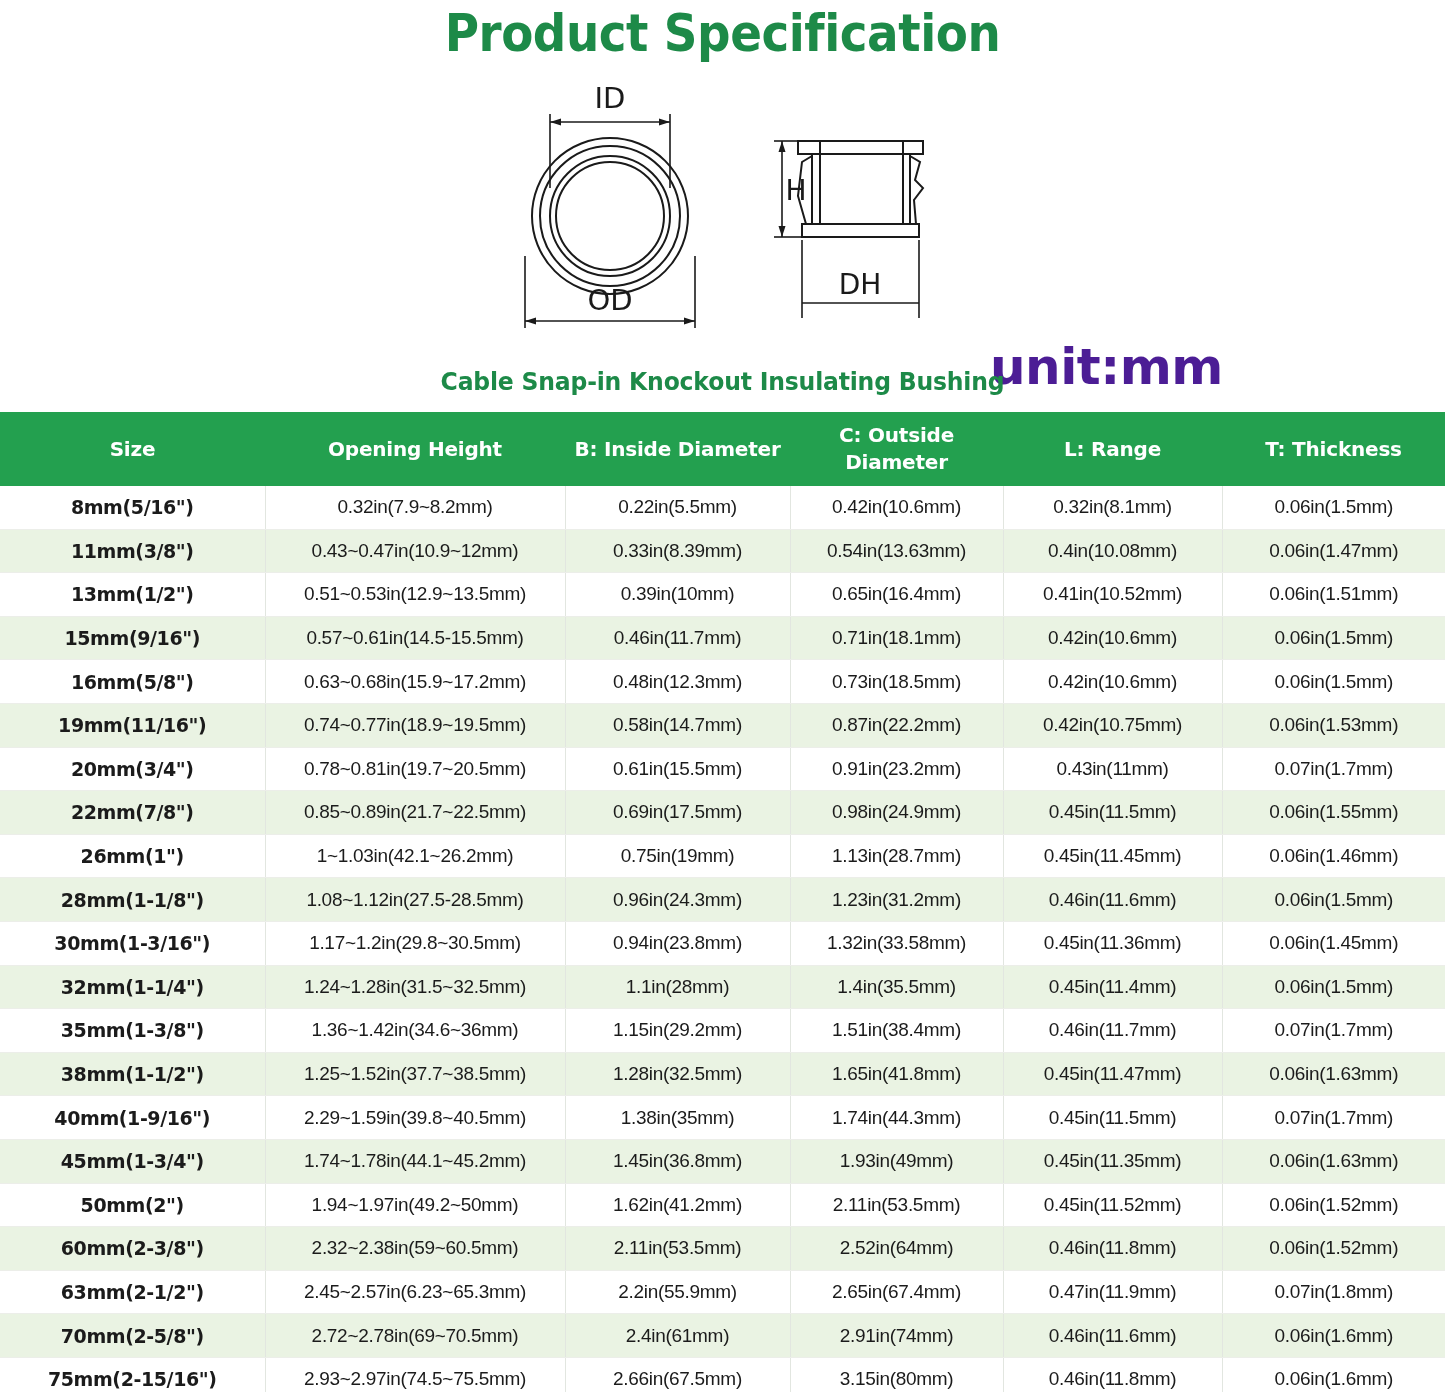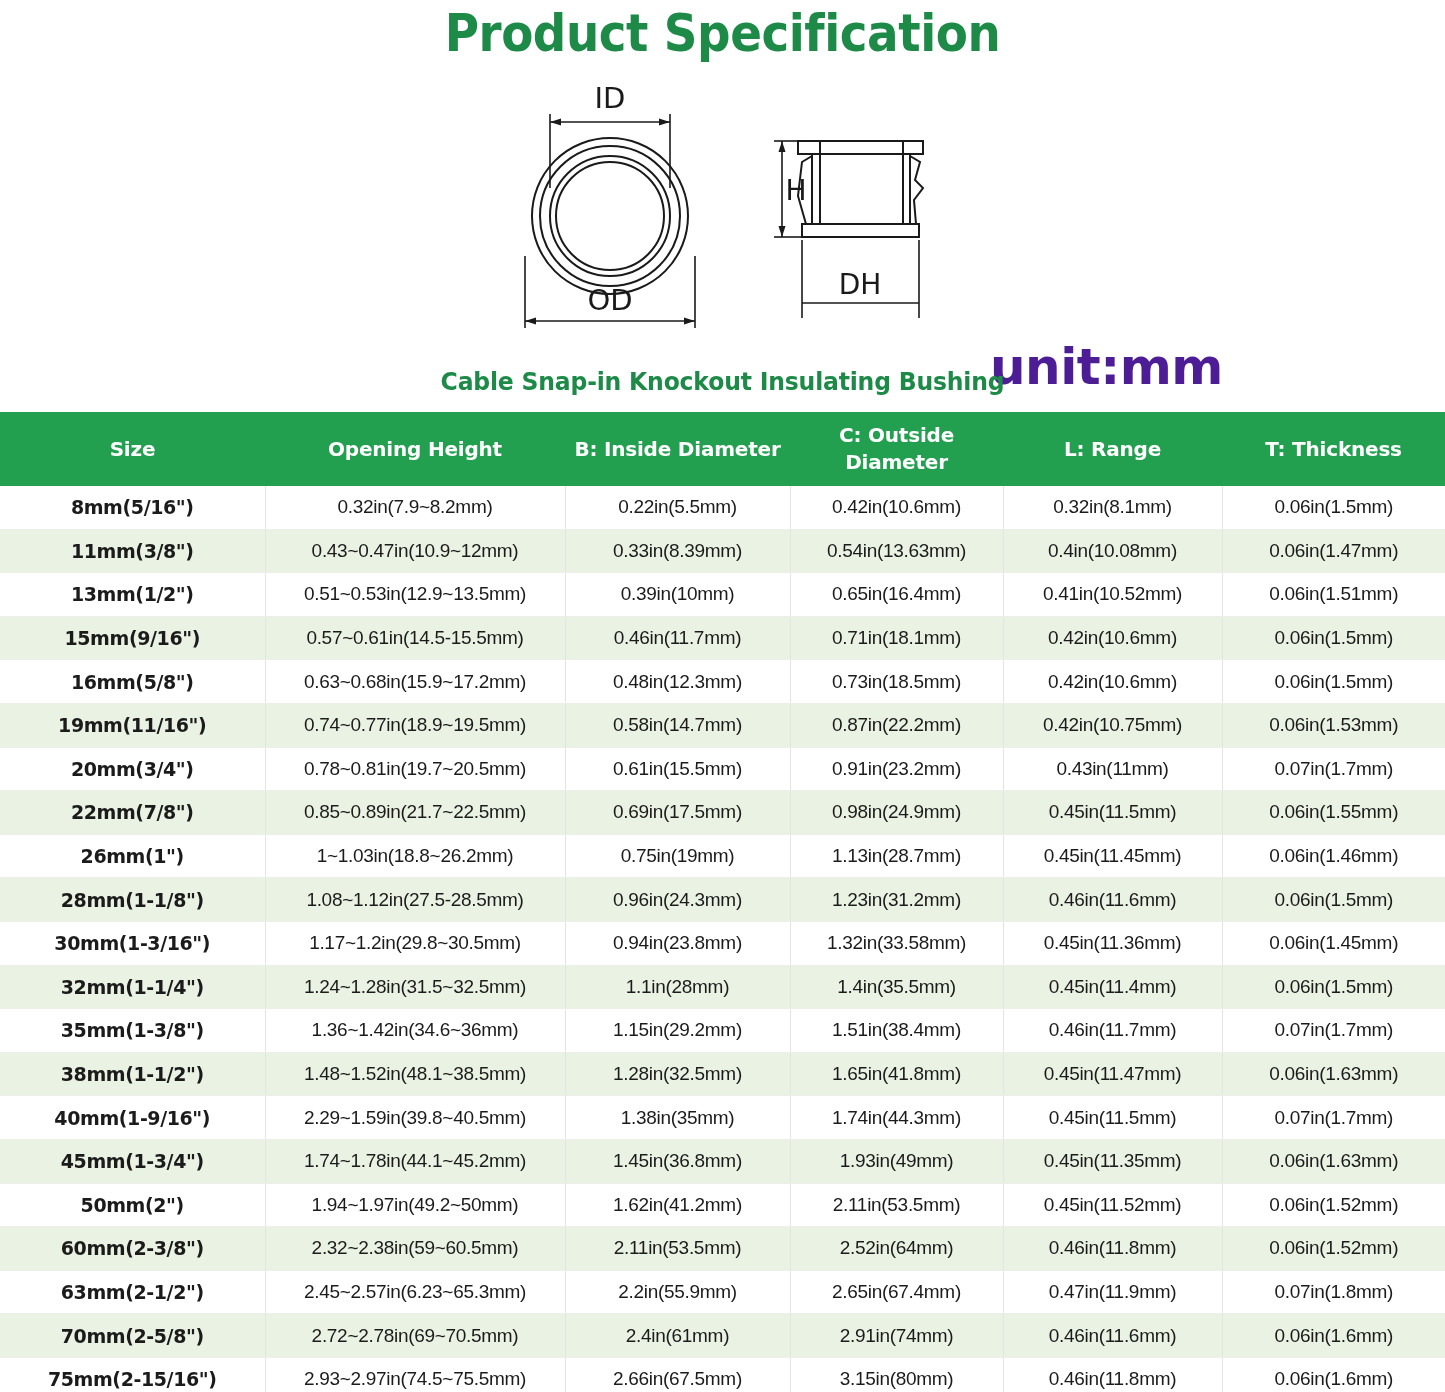--- a/index.html
+++ b/index.html
@@ -309,21 +309,21 @@
           <tr class="even">
             <td class="size-cell">22mm(7/8")</td>
             <td>0.85~0.89in(21.7~22.5mm)</td>
             <td>0.69in(17.5mm)</td>
             <td>0.98in(24.9mm)</td>
             <td>0.45in(11.5mm)</td>
             <td>0.06in(1.55mm)</td>
           </tr>
           <tr class="odd">
             <td class="size-cell">26mm(1")</td>
-            <td>1~1.03in(18.8~26.2mm)</td>
+            <td>1~1.03in(42.1~26.2mm)</td>
             <td>0.75in(19mm)</td>
             <td>1.13in(28.7mm)</td>
             <td>0.45in(11.45mm)</td>
             <td>0.06in(1.46mm)</td>
           </tr>
           <tr class="even">
             <td class="size-cell">28mm(1-1/8")</td>
             <td>1.08~1.12in(27.5-28.5mm)</td>
             <td>0.96in(24.3mm)</td>
             <td>1.23in(31.2mm)</td>
@@ -349,21 +349,21 @@
           <tr class="odd">
             <td class="size-cell">35mm(1-3/8")</td>
             <td>1.36~1.42in(34.6~36mm)</td>
             <td>1.15in(29.2mm)</td>
             <td>1.51in(38.4mm)</td>
             <td>0.46in(11.7mm)</td>
             <td>0.07in(1.7mm)</td>
           </tr>
           <tr class="even">
             <td class="size-cell">38mm(1-1/2")</td>
-            <td>1.48~1.52in(48.1~38.5mm)</td>
+            <td>1.25~1.52in(37.7~38.5mm)</td>
             <td>1.28in(32.5mm)</td>
             <td>1.65in(41.8mm)</td>
             <td>0.45in(11.47mm)</td>
             <td>0.06in(1.63mm)</td>
           </tr>
           <tr class="odd">
             <td class="size-cell">40mm(1-9/16")</td>
             <td>2.29~1.59in(39.8~40.5mm)</td>
             <td>1.38in(35mm)</td>
             <td>1.74in(44.3mm)</td>

